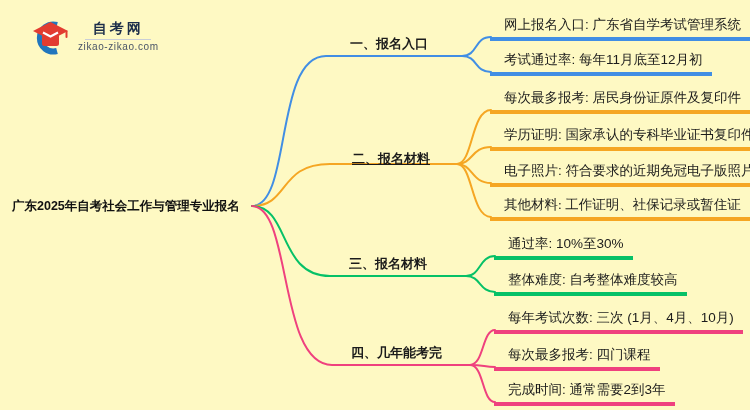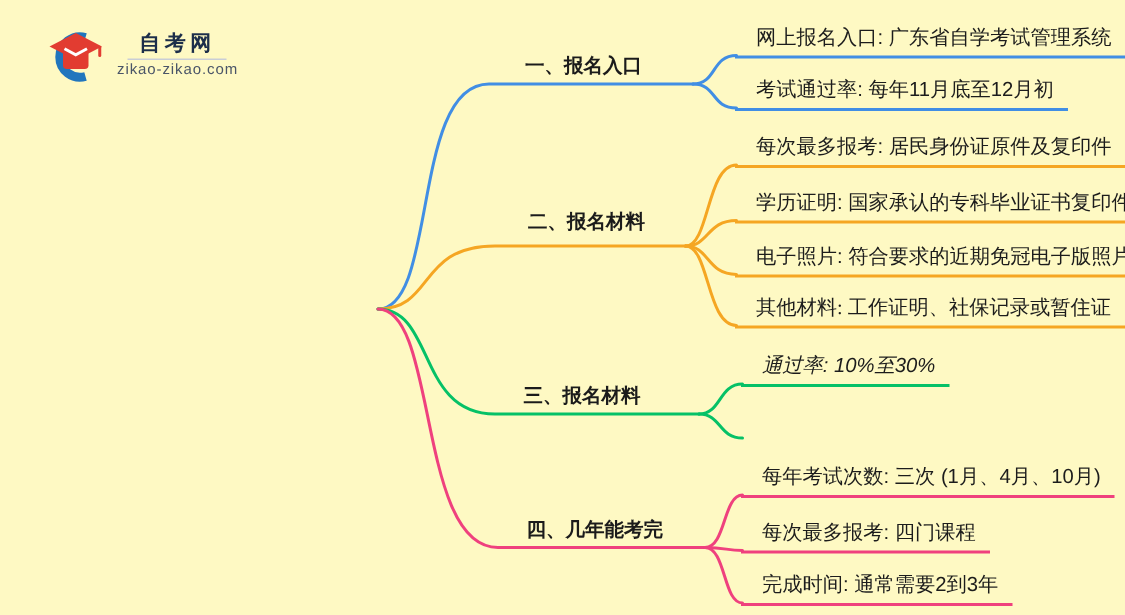--- a/index.html
+++ b/index.html
@@ -29,25 +29,25 @@
 
   
   .blabel{
     position:absolute;font-size:13px;font-weight:700;color:#1b1b1b;
     line-height:17px;white-space:nowrap;
   }
 
   
   .leaf{
     position:absolute;font-size:13.5px;color:#1c1c1c;line-height:17px;
-    padding:0 9px 4px 14px;border-bottom:2px solid #404040;white-space:nowrap;
+    padding:0 9px 4px 14px;border-bottom:4px solid #404040;white-space:nowrap;
   }
   .c-blue{border-color:#418ee4;}
   .c-orange{border-color:#f5a623;}
-  .c-green{border-color:#06c167;font-style:italic;}
+  .c-green{border-color:#06c167;}
   .c-pink{border-color:#ef417e;}
 </style>
 </head>
 <body>
 
 <div class="stage">
 
   <svg class="connectors" viewBox="0 0 750 410" xmlns="http://www.w3.org/2000/svg">
     <g fill="none" stroke-width="2" stroke-linecap="round">
 
@@ -88,33 +88,35 @@
       <polyline points="13,12.5 20.5,16.5 28,12.5" fill="none" stroke="#ffffff" stroke-width="2"></polyline>
       <path d="M36.5,11.5 L36.5,17" stroke="#e23c31" stroke-width="2" stroke-linecap="round" fill="none"></path>
     </svg>
     <div class="logo-text">
       <div class="site-name">自考网</div>
       <div class="logo-divider"></div>
       <div class="site-url">zikao-zikao.com</div>
     </div>
   </div>
 
+  <div class="central">广东2025年自考社会工作与管理专业报名</div>
 
   <div class="blabel" style="left:350px;top:35px;">一、报名入口</div>
-  <div class="blabel" style="left:352px;top:139px;">二、报名材料</div>
+  <div class="blabel" style="left:352px;top:150px;text-decoration:underline;">二、报名材料</div>
   <div class="blabel" style="left:349px;top:255px;">三、报名材料</div>
   <div class="blabel" style="left:351px;top:344px;">四、几年能考完</div>
 
   <div class="leaf c-blue" style="left:490px;top:16px;">网上报名入口: 广东省自学考试管理系统</div>
   <div class="leaf c-blue" style="left:490px;top:51px;">考试通过率: 每年11月底至12月初</div>
 
   <div class="leaf c-orange" style="left:490px;top:89px;">每次最多报考: 居民身份证原件及复印件</div>
   <div class="leaf c-orange" style="left:490px;top:126px;">学历证明: 国家承认的专科毕业证书复印件</div>
   <div class="leaf c-orange" style="left:490px;top:162px;">电子照片: 符合要求的近期免冠电子版照片</div>
   <div class="leaf c-orange" style="left:490px;top:196px;font-family:Liberation Serif, serif;">其他材料: 工作证明、社保记录或暂住证</div>
 
   <div class="leaf c-green" style="left:494px;top:235px;">通过率: 10%至30%</div>
+  <div class="leaf c-green" style="left:494px;top:271px;">整体难度: 自考整体难度较高</div>
 
   <div class="leaf c-pink" style="left:494px;top:309px;">每年考试次数: 三次 (1月、4月、10月)</div>
   <div class="leaf c-pink" style="left:494px;top:346px;">每次最多报考: 四门课程</div>
   <div class="leaf c-pink" style="left:494px;top:381px;">完成时间: 通常需要2到3年</div>
 
 </div>
 
 </body></html>

